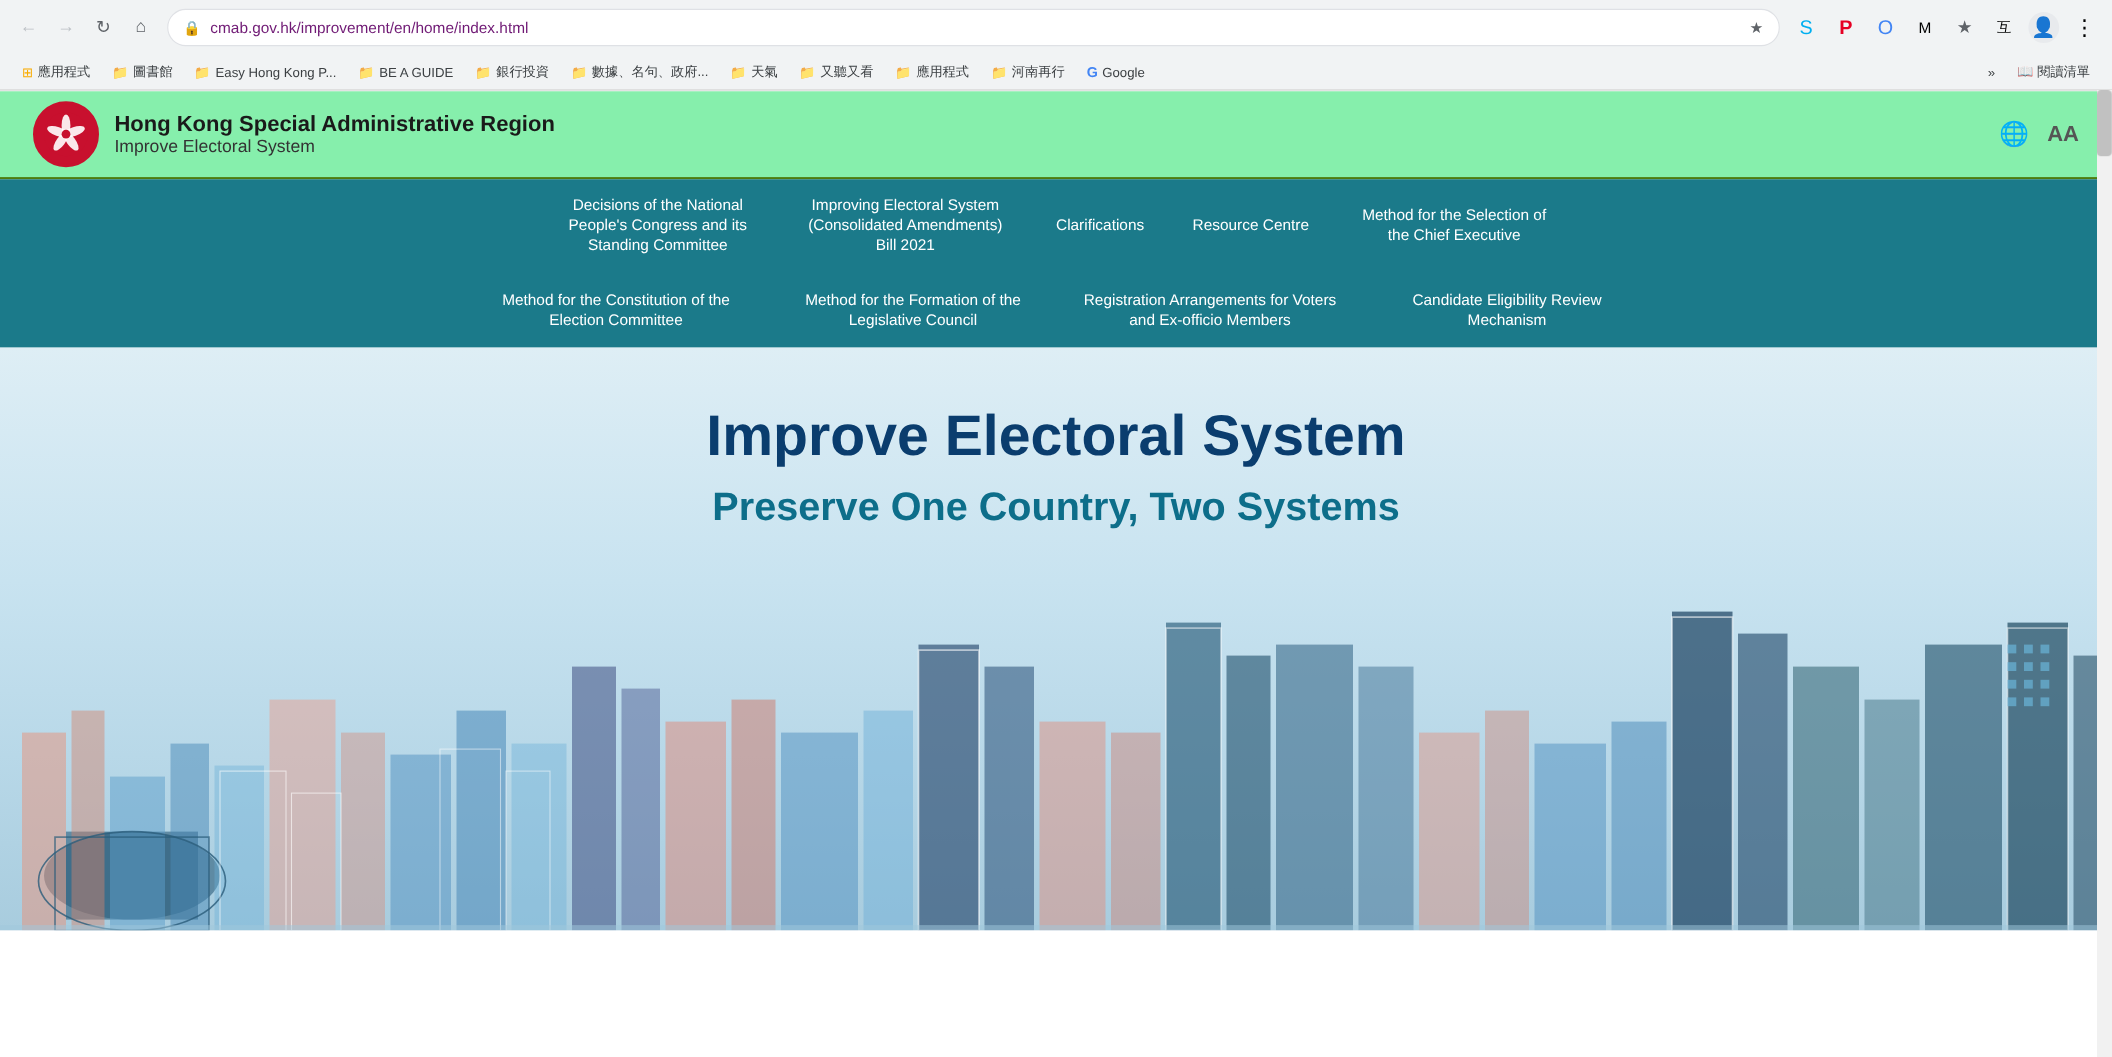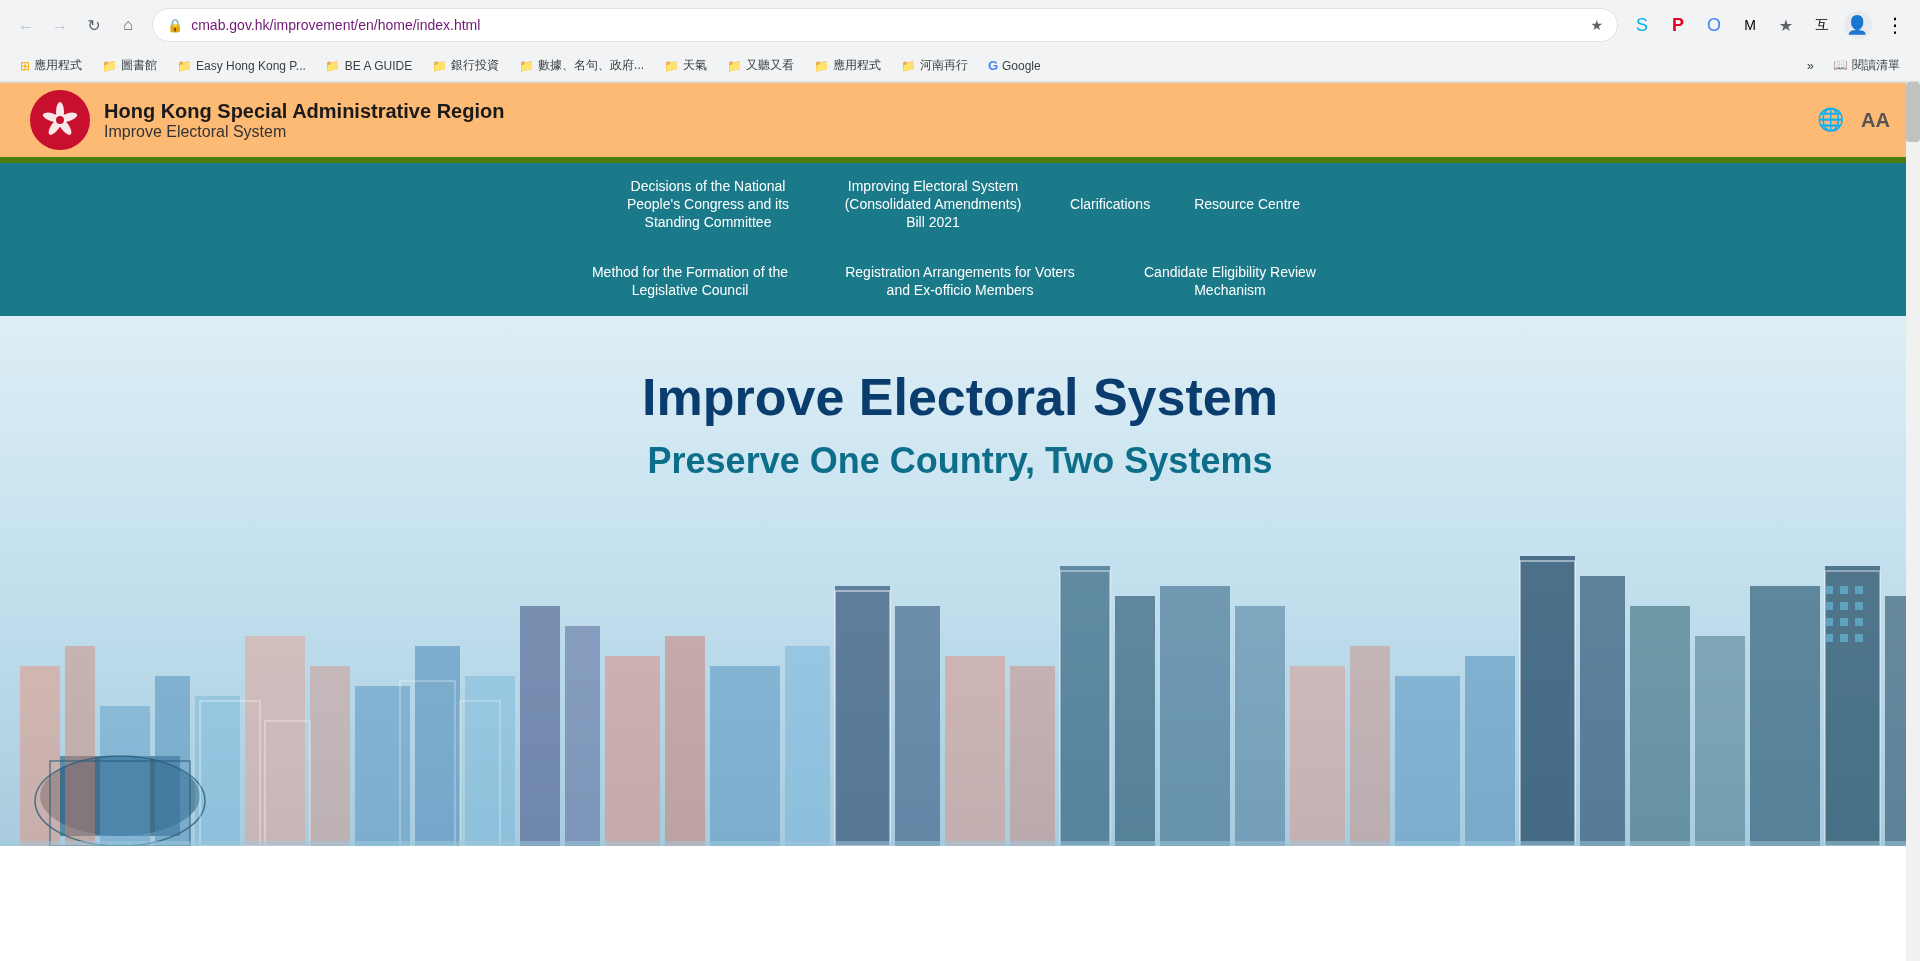--- a/index.html
+++ b/index.html
@@ -74,26 +74,26 @@
       border-radius: 4px;
       cursor: pointer;
       font-size: 12px;
       color: #3c4043;
       white-space: nowrap;
     }
     .bm-folder { color: #f9ab00; }
 
     
     .site-header {
-      background: #fdba74;
+      background: #86efac;
       padding: 0 30px;
       display: flex;
       align-items: center;
       justify-content: space-between;
-      border-bottom: 6px solid #4d7c0f;
+      border-bottom: 2px solid #4d7c0f;
       height: 80px;
     }
     .site-logo {
       display: flex;
       align-items: center;
       gap: 14px;
     }
     .logo-emblem {
       width: 60px; height: 60px;
       border-radius: 50%;
@@ -303,23 +303,25 @@
     </div>
   </div>
 
   <nav class="site-nav">
 
     <div class="nav-row">
       <div class="nav-item" style="max-width:220px;">Decisions of the National People's Congress and its Standing Committee</div>
       <div class="nav-item" style="max-width:230px;">Improving Electoral System (Consolidated Amendments) Bill 2021</div>
       <div class="nav-item">Clarifications</div>
       <div class="nav-item">Resource Centre</div>
+      <div class="nav-item" style="max-width:220px;">Method for the Selection of the Chief Executive</div>
     </div>
 
     <div class="nav-row">
+      <div class="nav-item" style="max-width:280px;">Method for the Constitution of the Election Committee</div>
       <div class="nav-item" style="max-width:260px;">Method for the Formation of the Legislative Council</div>
       <div class="nav-item" style="max-width:280px;">Registration Arrangements for Voters and Ex-officio Members</div>
       <div class="nav-item" style="max-width:260px;">Candidate Eligibility Review Mechanism</div>
     </div>
   </nav>
 
   <div class="hero">
     <h1 class="hero-title">Improve Electoral System</h1>
     <h2 class="hero-subtitle" style="margin-top:0;">Preserve One Country, Two Systems</h2>
 

